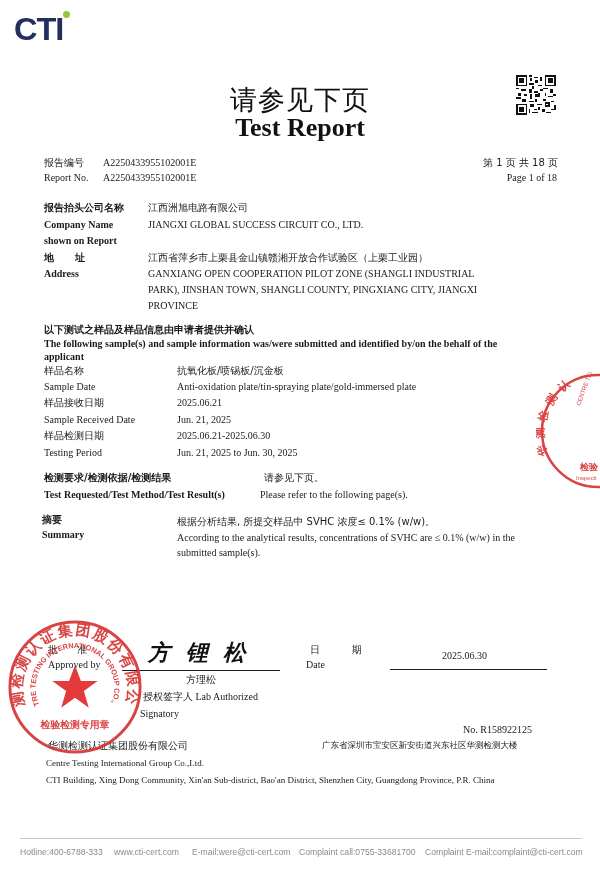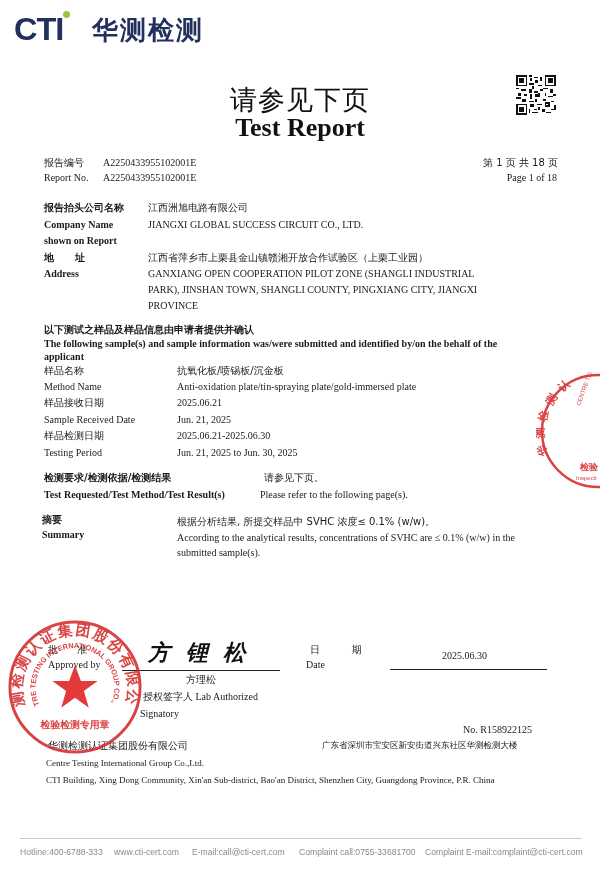--- a/index.html
+++ b/index.html
@@ -23,21 +23,20 @@
   .gray-foot { font-family:"Liberation Sans","DejaVu Sans",sans-serif; font-size:8.6px; color:#8a8a8a; }
   .rule { background:#222; height:1px; }
   .stamp { pointer-events:none; }
 </style>
 </head>
 <body>
 
 <div class="abs logo">
   <span class="logo-cti">CTI</span>
   <span class="logo-dot abs"></span>
-  <span class="logo-cn">华测检测</span>
 </div>
 
 <svg class="abs qr" viewBox="0 0 25 25" shape-rendering="crispEdges">
   <rect width="25" height="25" fill="#fff"></rect>
   <g fill="#111">
     <rect x="0" y="0" width="7" height="7"></rect>
       <rect x="1" y="1" width="5" height="5" fill="#fff"></rect>
       <rect x="2" y="2" width="3" height="3"></rect>
     <rect x="18" y="0" width="7" height="7"></rect>
       <rect x="19" y="1" width="5" height="5" fill="#fff"></rect>
@@ -111,21 +110,21 @@
 <div class="abs t" style="left:148px;top:266px;">GANXIANG OPEN COOPERATION PILOT ZONE (SHANGLI INDUSTRIAL</div>
 <div class="abs t" style="left:148px;top:282px;">PARK), JINSHAN TOWN, SHANGLI COUNTY, PINGXIANG CITY, JIANGXI</div>
 <div class="abs t" style="left:148px;top:298px;">PROVINCE</div>
 
 <div class="abs t cn b" style="left:44px;top:322px;">以下测试之样品及样品信息由申请者提供并确认</div>
 <div class="abs t b" style="left:44px;top:336px;">The following sample(s) and sample information was/were submitted and identified by/on the behalf of the</div>
 <div class="abs t b" style="left:44px;top:349px;">applicant</div>
 
 <div class="abs t cn" style="left:44px;top:363px;">样品名称</div>
 <div class="abs t cn" style="left:177px;top:363px;">抗氧化板/喷锡板/沉金板</div>
-<div class="abs t" style="left:44px;top:379px;">Method Name</div>
+<div class="abs t" style="left:44px;top:379px;">Sample Date</div>
 <div class="abs t" style="left:177px;top:379px;">Anti-oxidation plate/tin-spraying plate/gold-immersed plate</div>
 <div class="abs t cn" style="left:44px;top:395px;">样品接收日期</div>
 <div class="abs t" style="left:177px;top:395px;">2025.06.21</div>
 <div class="abs t" style="left:44px;top:412px;">Sample Received Date</div>
 <div class="abs t" style="left:177px;top:412px;">Jun. 21, 2025</div>
 <div class="abs t cn" style="left:44px;top:428px;">样品检测日期</div>
 <div class="abs t" style="left:177px;top:428px;">2025.06.21-2025.06.30</div>
 <div class="abs t" style="left:44px;top:445px;">Testing Period</div>
 <div class="abs t" style="left:177px;top:445px;">Jun. 21, 2025 to Jun. 30, 2025</div>
 
@@ -155,21 +154,21 @@
 
 <div class="abs t" style="left:463px;top:722px;">No. R158922125</div>
 <div class="abs t cn" style="left:48px;top:738px;">华测检测认证集团股份有限公司</div>
 <div class="abs t cn" style="left:322px;top:738px;font-size:8.5px;">广东省深圳市宝安区新安街道兴东社区华测检测大楼</div>
 <div class="abs t" style="left:46px;top:756px;font-size:9px;">Centre Testing International Group Co.,Ltd.</div>
 <div class="abs t" style="left:46px;top:773px;font-size:9px;">CTI Building, Xing Dong Community, Xin'an Sub-district, Bao'an District, Shenzhen City, Guangdong Province, P.R. China</div>
 
 <div class="abs" style="left:20px;top:838px;width:562px;height:1px;background:#c8c8c8;"></div>
 <div class="abs gray-foot" style="left:20px;top:847px;">Hotline:400-6788-333</div>
 <div class="abs gray-foot" style="left:114px;top:847px;">www.cti-cert.com</div>
-<div class="abs gray-foot" style="left:192px;top:847px;">E-mail:call@cti-cert.com</div>
+<div class="abs gray-foot" style="left:192px;top:847px;">E-mail:were@cti-cert.com</div>
 <div class="abs gray-foot" style="left:299px;top:847px;">Complaint call:0755-33681700</div>
 <div class="abs gray-foot" style="left:425px;top:847px;">Complaint E-mail:complaint@cti-cert.com</div>
 
 <svg class="abs stamp" style="left:6px;top:618px;width:138px;height:138px;opacity:0.88;" viewBox="0 0 140 140">
   <defs>
     <path id="sealOuter" d="M 22 96 A 54 54 0 1 1 118 96"></path>
     <path id="sealInner" d="M 34 88 A 40 40 0 1 1 106 88"></path>
   </defs>
   <circle cx="70" cy="70" r="66" fill="none" stroke="#d42a2a" stroke-width="3"></circle>
   <text font-family="DejaVu Sans, sans-serif" font-size="15" font-weight="bold" fill="#d42a2a" letter-spacing="2">

